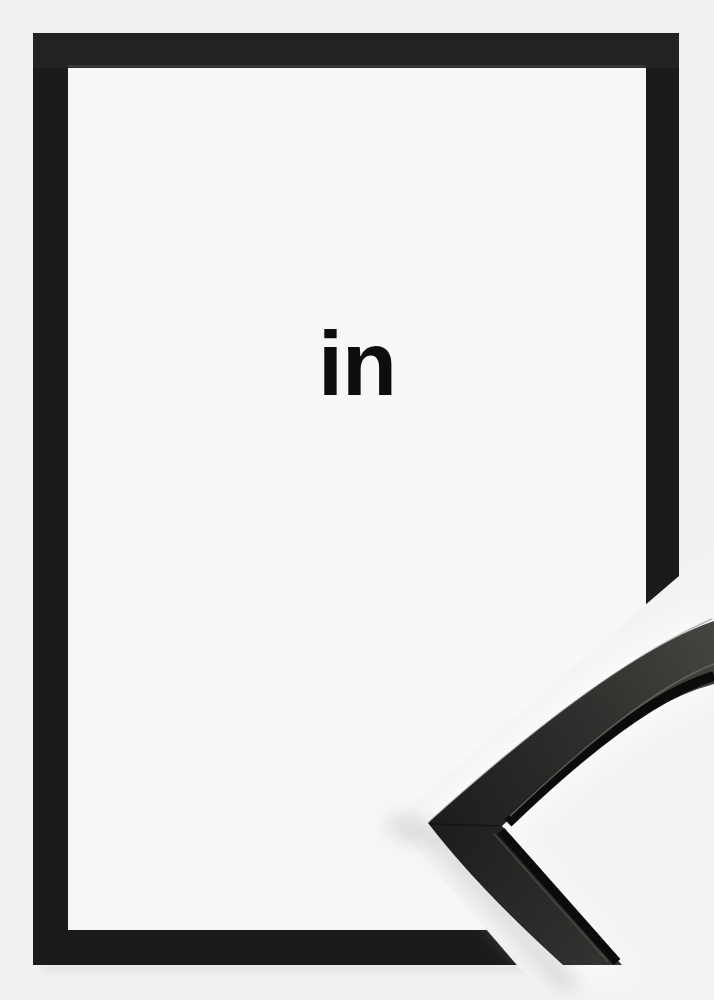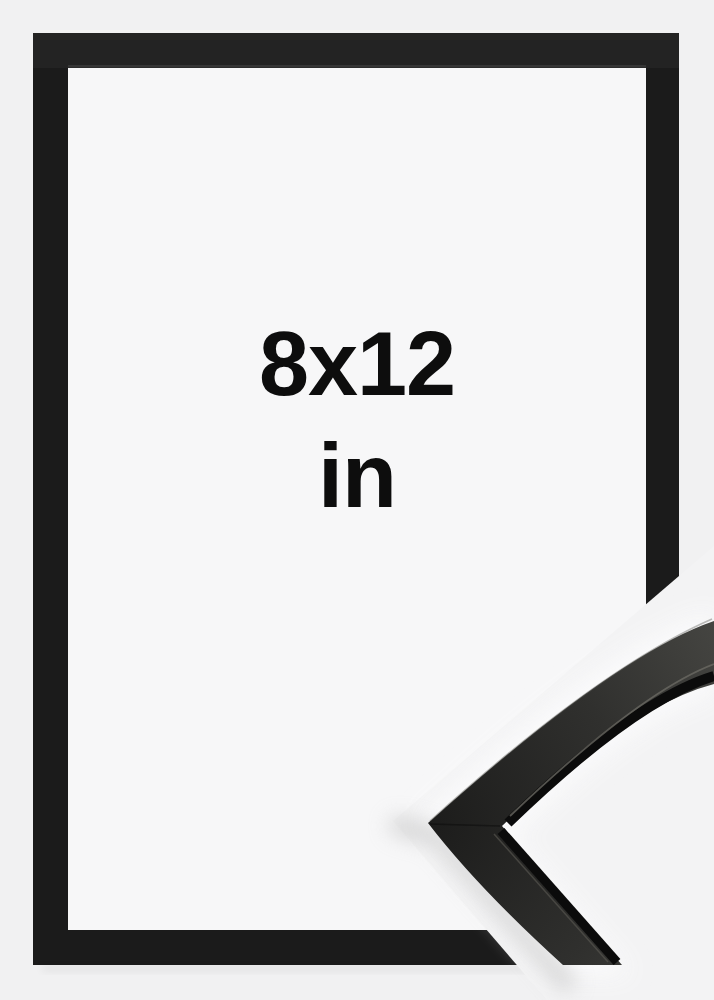--- a/index.html
+++ b/index.html
@@ -86,17 +86,16 @@
 
     <path d="M501,831 L617,962" fill="none" stroke="#0b0b0b" stroke-width="9"></path>
     <path d="M494,834 L608,962" fill="none" stroke="#585650" stroke-width="1.5" opacity="0.65"></path>
 
     <path d="M430,824 L500,826" fill="none" stroke="#0a0a0a" stroke-width="1.4" opacity="0.5"></path>
 
     <path d="M430,821 Q600,668 712,619" fill="none" stroke="#5a5a55" stroke-width="1.6" opacity="0.4"></path>
   </svg>
 
   <div class="size-label">
-    <span class="line">8x12</span>
     <span class="line">in</span>
   </div>
 
 </div>
 
 </body></html>

